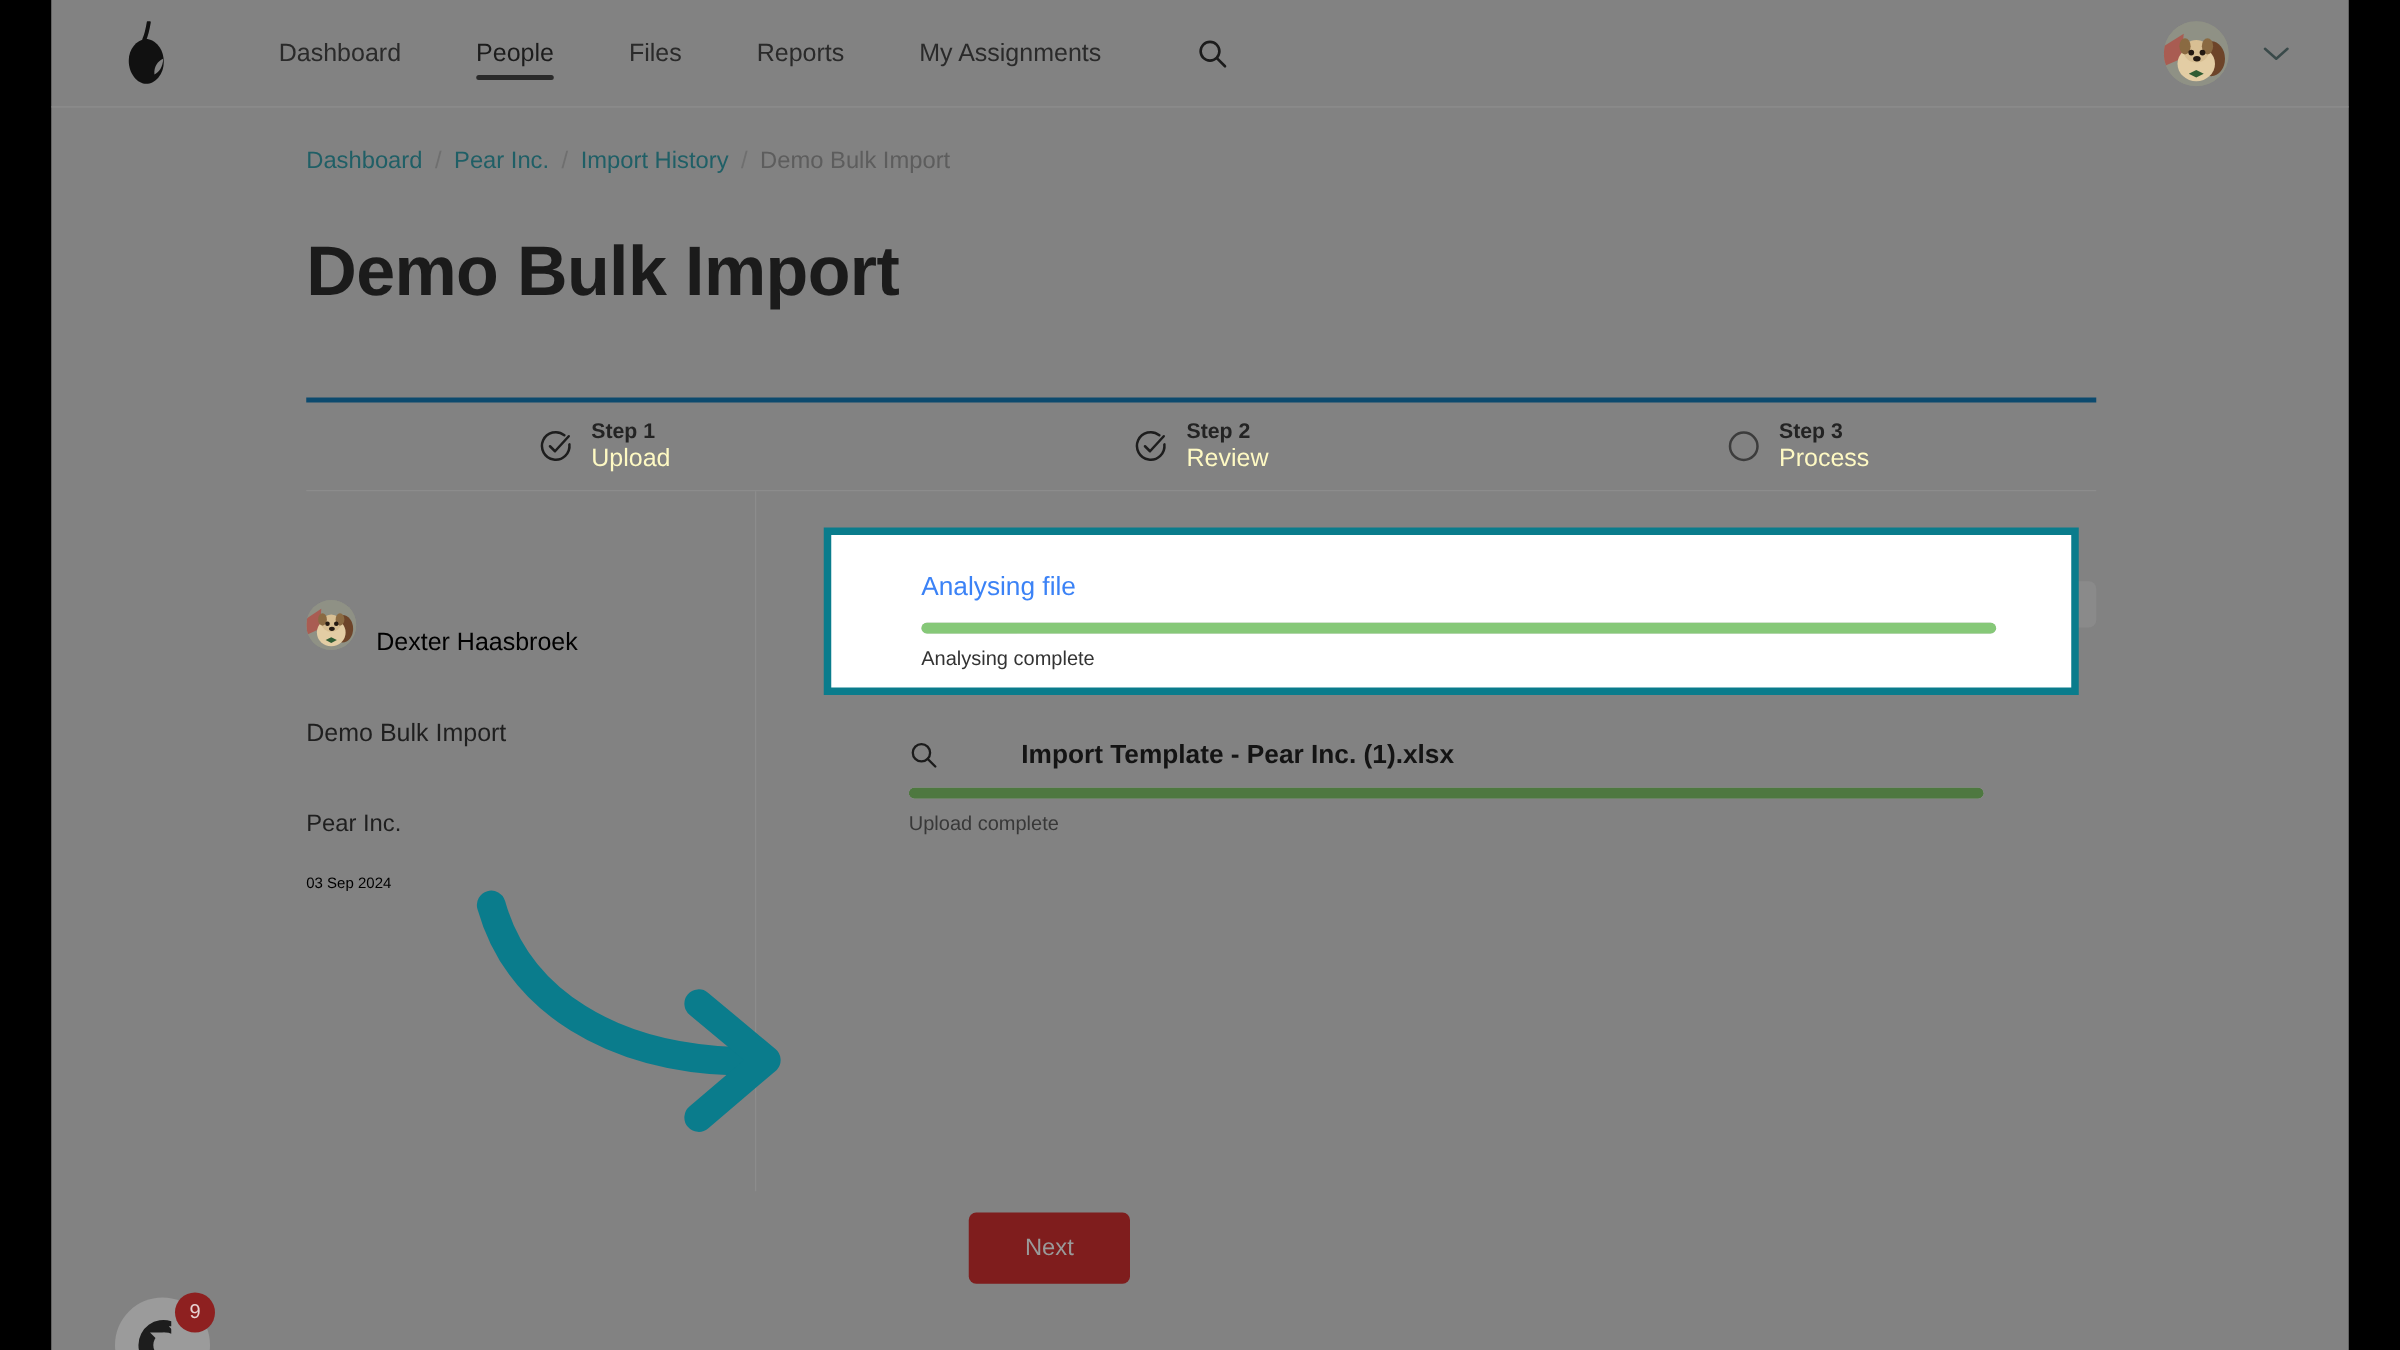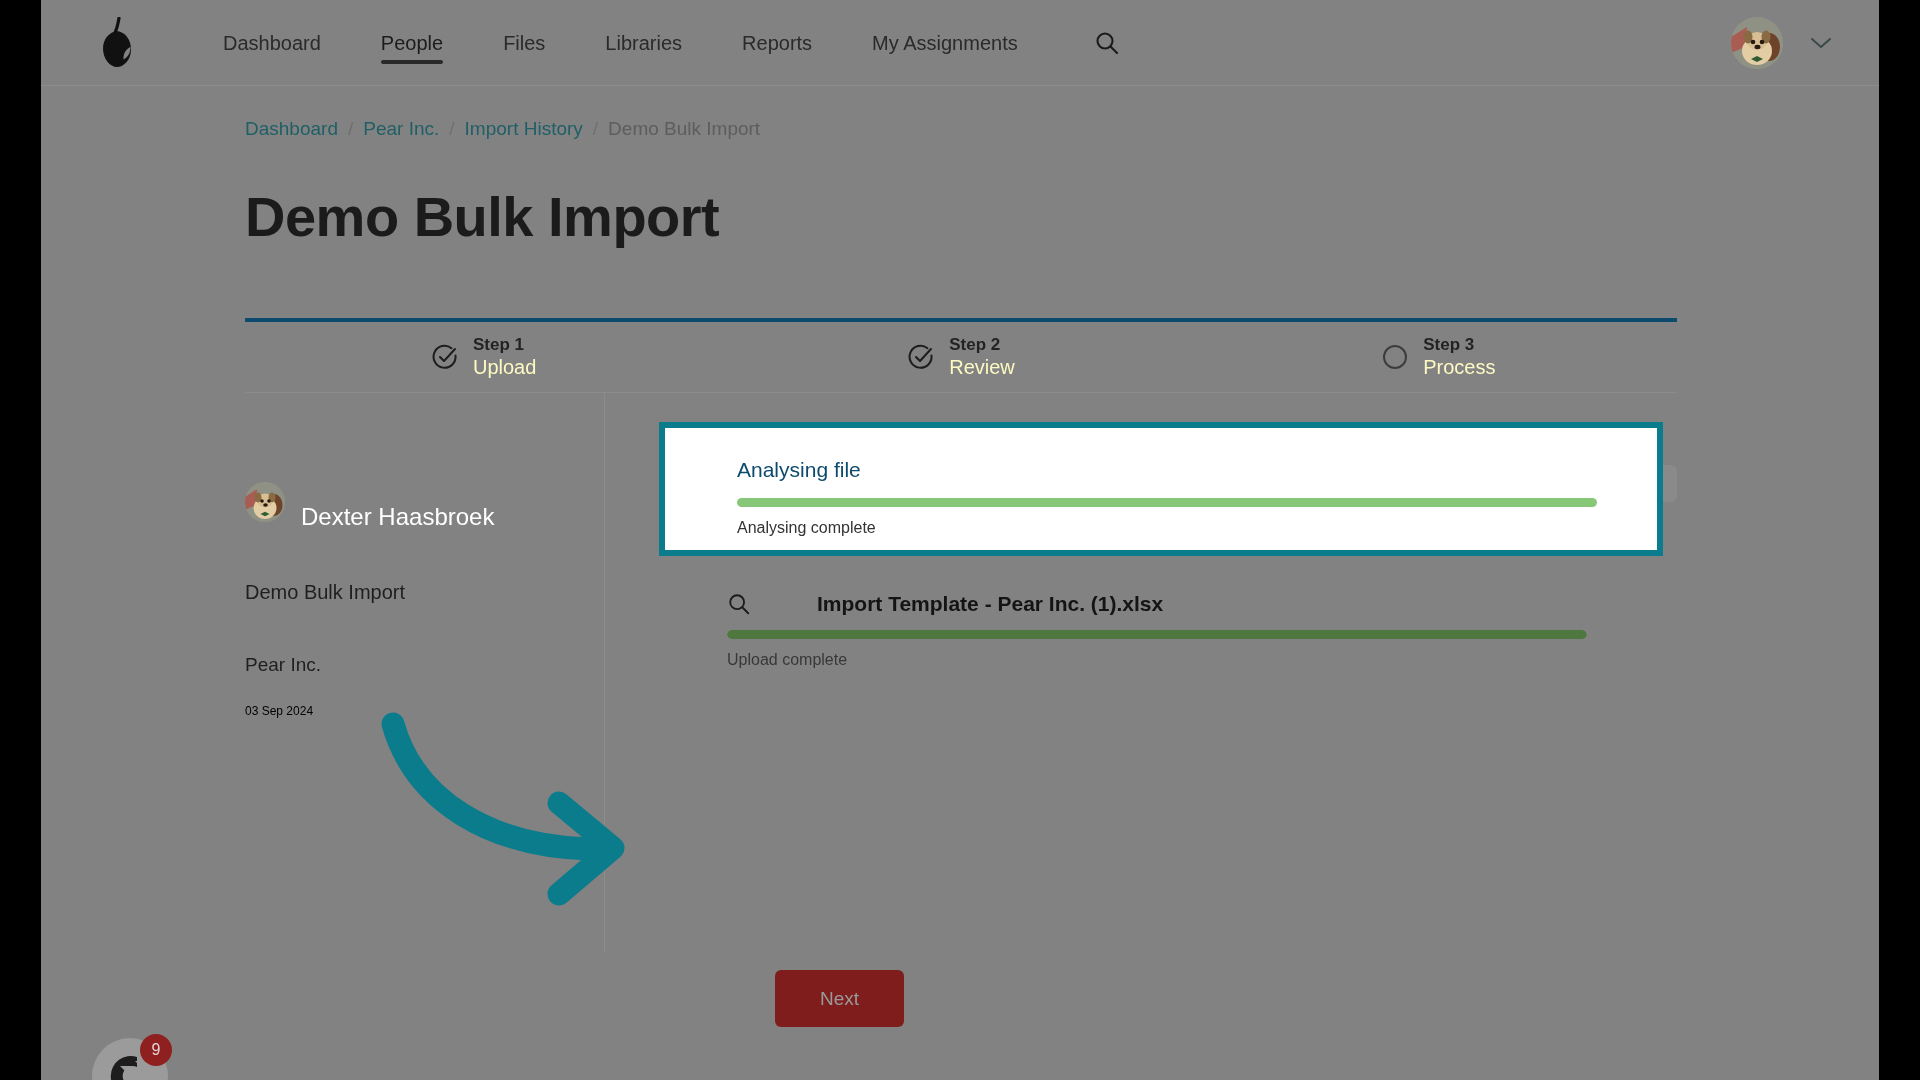--- a/index.html
+++ b/index.html
@@ -79,21 +79,21 @@
   #bodywrap { position: absolute; left: 204px; top: 307px; width: 1432px; height: 640px; display: flex; }
   #leftcol { width: 365px; position: relative; padding-top: 80px; }
   #divider { width: 1px; background: #8c8c8c; height: 560px; }
   #rightcol { flex: 1; position: relative; padding-top: 72px; padding-left: 122px; }
 
   #owner-row { display: flex; align-items: center; gap: 16px; margin-bottom: 50px; }
   #owner-avatar {
     width: 40px; height: 40px; border-radius: 50%; overflow: hidden;
     background: #8e9184; position: relative; flex: none;
   }
-  #owner-name { font-size: 24px; color: #ffffff; margin-top: 30px; }
+  #owner-name { font-size: 20px; color: #000000; margin-top: 30px; }
   #left-import-name { font-size: 20px; color: #1f1f1f; margin-bottom: 50px; }
   #left-company { font-size: 19px; color: #1f1f1f; margin-bottom: 12px; }
   #left-date { font-size: 12px; color: #000000; margin-top: 28px; }
 
   
   #upload-head {
     display: flex; align-items: center; justify-content: space-between;
     width: 950px; margin-bottom: 90px;
   }
   #upload-head-title { font-size: 21px; color: #1d1d1d; }
@@ -114,21 +114,21 @@
   #analyse-highlight {
     position: absolute; left: 618px; top: 336px;
     width: 1004px; height: 134px;
     background: #0a7c8c;
     padding: 6px;
   }
   #analyse-card {
     width: 100%; height: 100%; background: #ffffff;
     padding: 30px 0 0 72px;
   }
-  #analyse-title { font-size: 21px; color: #0c4a6e; margin-bottom: 16px; }
+  #analyse-title { font-size: 21px; color: #3b82f6; margin-bottom: 16px; }
   #analyse-card .bar-track { width: 860px; background: #dcdcdc; }
   #analyse-card .bar-status { color: #333; }
 
   #next-btn {
     position: absolute; left: 734px; top: 884px;
     width: 129px; height: 57px; border: none; border-radius: 6px;
     background: #7f1d1d; color: #9a9a9a; font-size: 19px; cursor: pointer;
     font-family: "Liberation Sans", sans-serif;
   }
 
@@ -162,21 +162,20 @@
           <path d="M19 1 C18 7 17 11 15.5 14.5" stroke="#111" stroke-width="3.2" fill="none" stroke-linecap="round"></path>
           <path d="M16.5 14 C9 15.5 3 22 3 31.5 C3 42 10 50 17 50 C24 50 31 42.5 31 32.5 C31 22 24.5 14.5 16.5 14 Z" fill="#111"></path>
           <path d="M30.5 30 C26 32 23 36.5 23.5 42.5 C27 41 30.5 36.5 30.5 30 Z" fill="#828282"></path>
         </svg>
       </div>
 
       <div id="navlinks">
         <div class="navlink">Dashboard</div>
         <div class="navlink active">People</div>
         <div class="navlink">Files</div>
-        <div class="navlink">Libraries</div>
         <div class="navlink">Reports</div>
         <div class="navlink">My Assignments</div>
         <div id="nav-search">
           <svg width="26" height="26" viewBox="0 0 26 26">
             <circle cx="11" cy="11" r="7.5" stroke="#1b1b1b" stroke-width="2.1" fill="none"></circle>
             <line x1="16.5" y1="16.5" x2="23" y2="23" stroke="#1b1b1b" stroke-width="2.1" stroke-linecap="round"></line>
           </svg>
         </div>
       </div>
 

